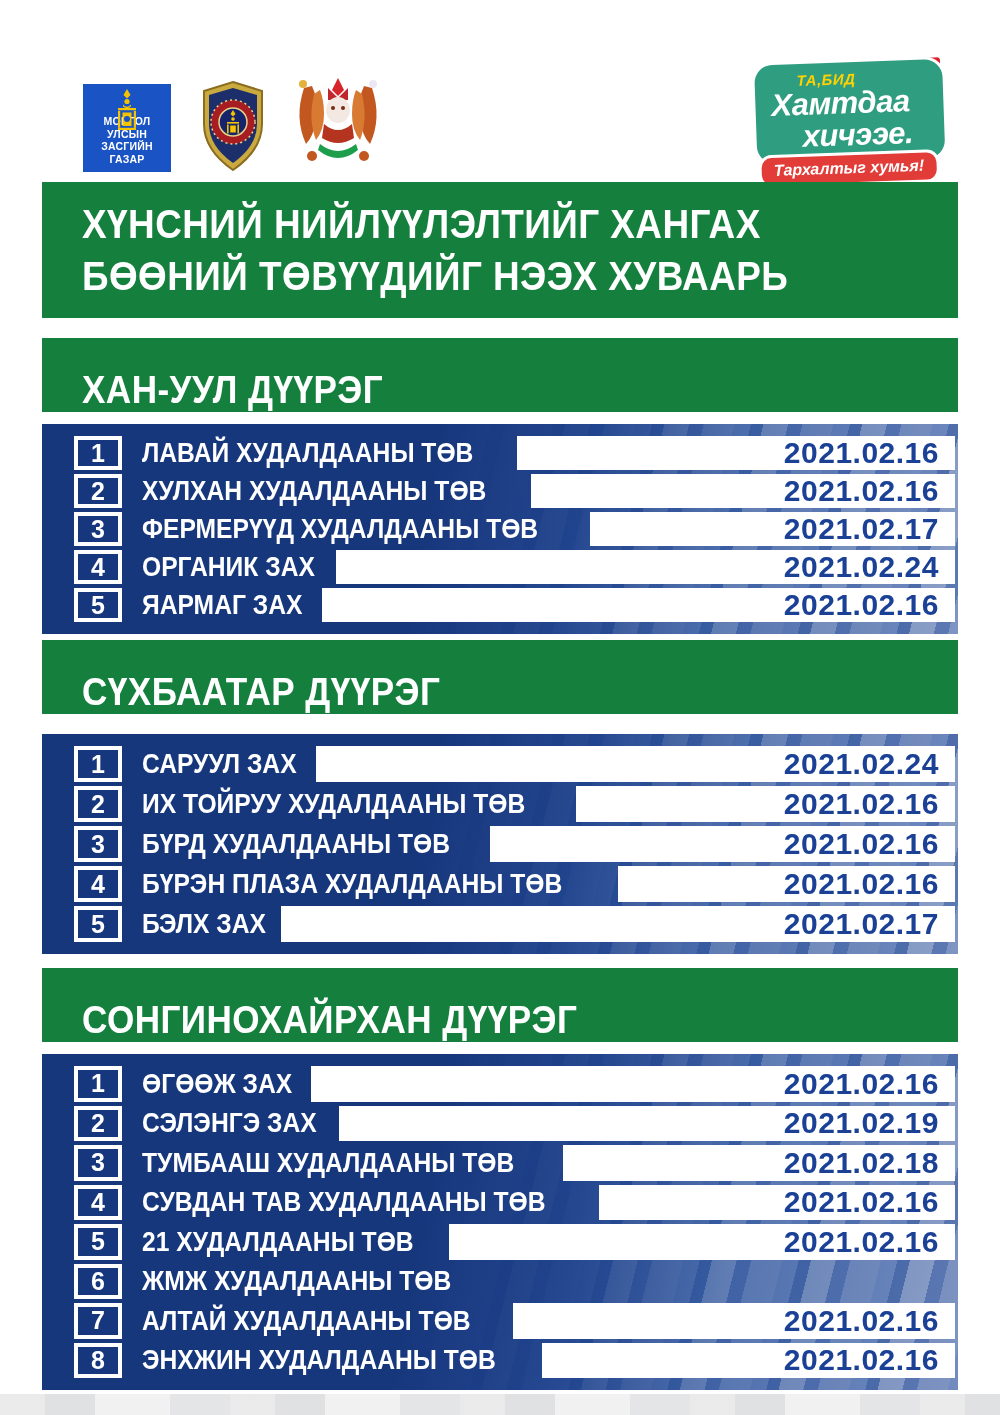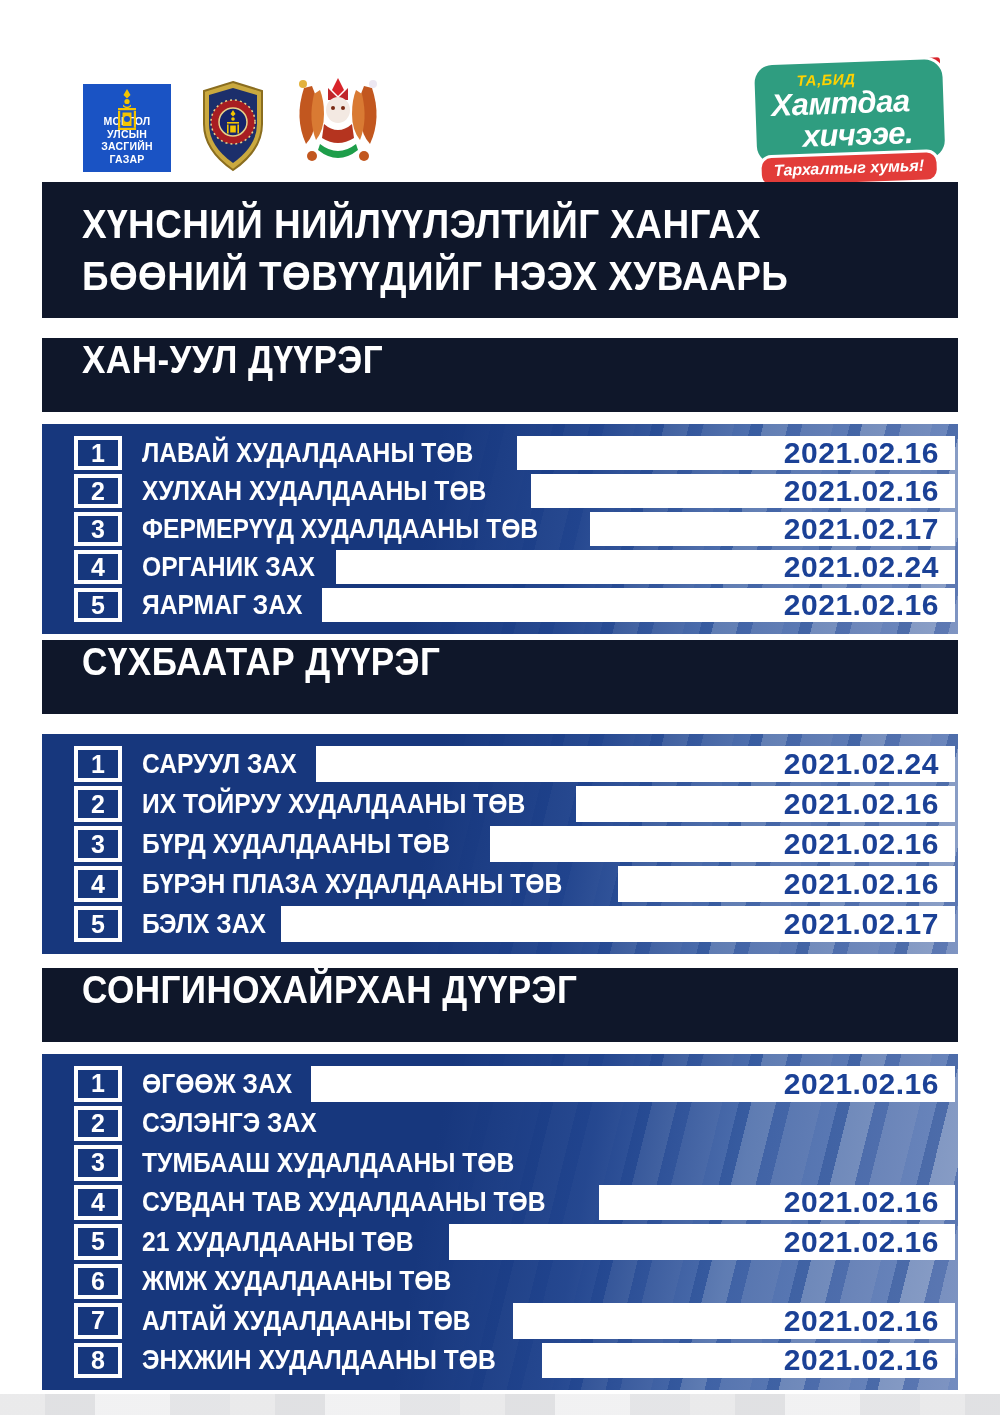--- a/index.html
+++ b/index.html
@@ -28,24 +28,24 @@
   }
   .c-top{color:#ffd200;font-weight:bold;font-style:italic;font-size:15px;margin-left:26px;letter-spacing:.5px;}
   .c-line1{color:#fff;font-weight:bold;font-style:italic;font-size:31px;line-height:32px;letter-spacing:-.5px;}
   .c-line2{color:#fff;font-weight:bold;font-style:italic;font-size:31px;line-height:32px;margin-left:30px;letter-spacing:-.5px;}
   .c-red{
     position:relative;margin:-6px 0 0 4px;background:#e23c39;border-radius:10px;
     color:#fff;font-weight:bold;font-style:italic;font-size:16px;
     padding:4px 12px 5px;width:fit-content;box-shadow:0 0 0 3px #fff;
   }
   
-  .band{position:absolute;left:42px;width:916px;background:#0f172a;color:#fff;box-sizing:border-box;}
+  .band{position:absolute;left:42px;width:916px;background:#15803d;color:#fff;box-sizing:border-box;}
   .main-title{top:182px;height:136px;padding:16px 0 0 40px;}
   .main-title .l{display:block;font-weight:bold;font-size:41px;line-height:52px;transform:scaleX(.9);transform-origin:left;white-space:nowrap;letter-spacing:.5px;}
-  .sec-header{height:74px;display:flex;align-items:flex-start;padding-left:40px;}
+  .sec-header{height:74px;display:flex;align-items:flex-end;padding-left:40px;}
   .sec-header .l{font-weight:bold;font-size:39px;transform:scaleX(.9);transform-origin:left;white-space:nowrap;letter-spacing:.5px;}
   .sec1-h{top:338px;} .sec2-h{top:640px;} .sec3-h{top:968px;padding-left:40px;}
   
   .tbl{
     position:absolute;left:42px;width:916px;box-sizing:border-box;
     display:flex;flex-direction:column;gap:4px;padding:12px 3px 12px 32px;
     background-image:
       linear-gradient(100deg, rgba(23,55,125,1) 0%, rgba(23,55,125,1) 42%,
         rgba(26,62,138,.92) 58%, rgba(34,74,152,.62) 74%, rgba(70,100,170,.42) 100%),
       repeating-linear-gradient(104deg, #93a9cf 0 16px, #5c7aae 16px 28px,
@@ -246,24 +246,30 @@
   <div class="row">
     <div class="numbox">1</div>
     <div class="rname">ӨГӨӨЖ ЗАХ</div>
     <div class="bar">
         <span class="date">2021.02.16</span>
       </div>
   </div>
   <div class="row">
     <div class="numbox">2</div>
     <div class="rname">СЭЛЭНГЭ ЗАХ</div>
+    <div class="bar">
+        <span class="date">2021.02.19</span>
+      </div>
   </div>
   <div class="row">
     <div class="numbox">3</div>
     <div class="rname">ТУМБААШ ХУДАЛДААНЫ ТӨВ</div>
+    <div class="bar">
+        <span class="date">2021.02.18</span>
+      </div>
   </div>
   <div class="row">
     <div class="numbox">4</div>
     <div class="rname">СУВДАН ТАВ ХУДАЛДААНЫ ТӨВ</div>
     <div class="bar">
         <span class="date">2021.02.16</span>
       </div>
   </div>
   <div class="row">
     <div class="numbox">5</div>

